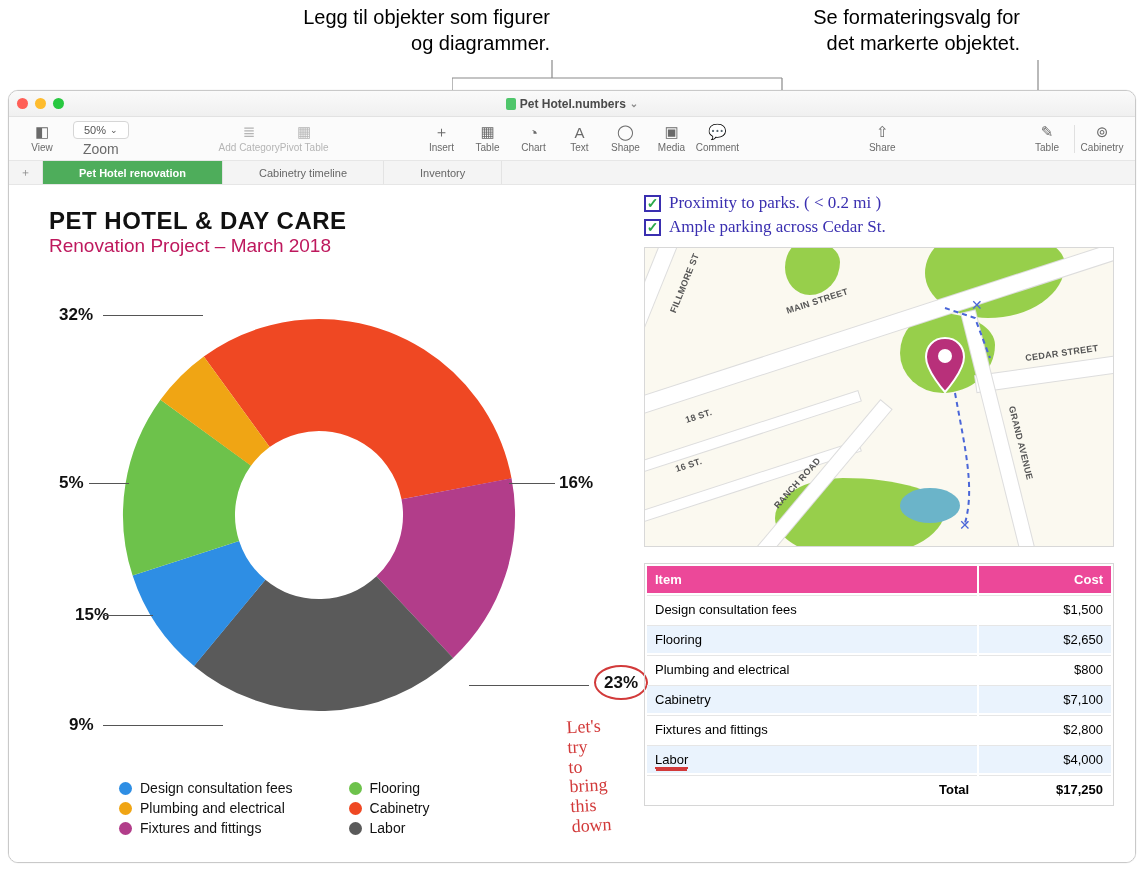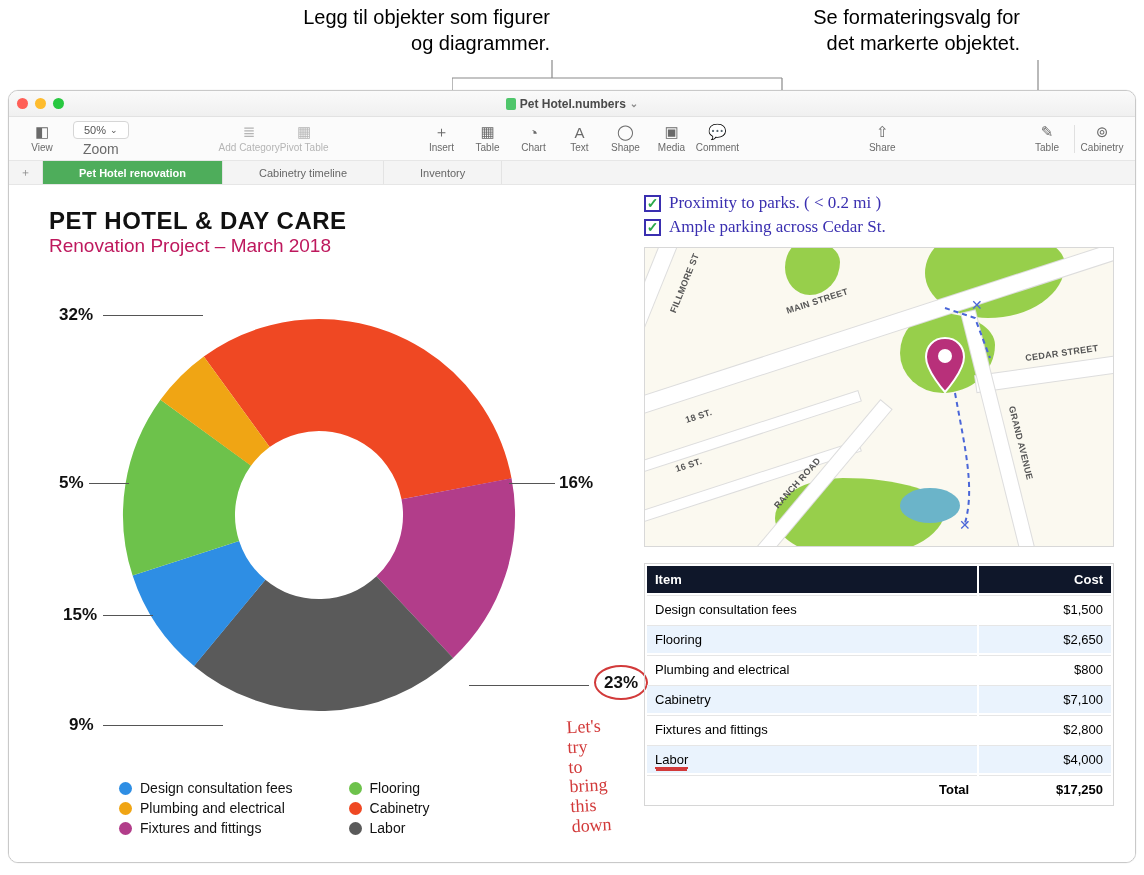--- a/index.html
+++ b/index.html
@@ -85,21 +85,21 @@
   .chk { width:17px; height:17px; border:2px solid #3a2fb0; display:flex; align-items:center; justify-content:center; color:#2aa84a; font-weight:900; font-size:14px;}
 
   .map { position:absolute; left:635px; top:62px; width:470px; height:300px; border:1px solid #d8d8d8; background:#fbf9f0; overflow:hidden;}
   .park { position:absolute; background:#97cf4b; border-radius:40% 60% 55% 45% / 50% 40% 60% 50%; }
   .road { position:absolute; background:#fff; box-shadow:0 0 0 1px #ddd; }
   .road-label { position:absolute; font-size:9px; font-weight:700; color:#555; letter-spacing:0.3px;}
   .pin { position:absolute; }
   .pond { position:absolute; background:#6bb4c9; border-radius:50%; }
 
   .cost-table { position:absolute; left:635px; top:378px; width:470px; border:1px solid #d6d6d6; font-size:13px;}
-  .cost-table th { background:#0f172a; color:#fff; text-align:left; padding:6px 8px; font-weight:600;}
+  .cost-table th { background:#ec4899; color:#fff; text-align:left; padding:6px 8px; font-weight:600;}
   .cost-table th.cost, .cost-table td.cost { text-align:right;}
   .cost-table td { padding:6px 8px; border-top:1px solid #e6e6e6;}
   .cost-table tr.alt td { background:#eaf3fd;}
   .cost-table tr.total td { font-weight:700; background:#fff;}
   .labor-underline { border-bottom:2px solid #d23a3a; box-shadow:0 3px 0 -1px #d23a3a;}
 
   svg { display:block; }
 </style>
 </head>
 <body>
@@ -231,21 +231,21 @@
         <circle cx="50" cy="50" r="35" fill="none" stroke="#6dc24b" stroke-width="28" stroke-dasharray="32.99 186.9" transform="rotate(162 50 50)"></circle>
         <circle cx="50" cy="50" r="35" fill="none" stroke="#f0a514" stroke-width="28" stroke-dasharray="11.0 208.9" transform="rotate(216 50 50)"></circle>
       </svg>
 
       <div class="pct-label" style="left:0px; top:0px;">32%</div>
       <div class="leader" style="left:44px; top:10px; width:100px;"></div>
 
       <div class="pct-label" style="left:0px; top:168px;">5%</div>
       <div class="leader" style="left:30px; top:178px; width:40px;"></div>
 
-      <div class="pct-label" style="left:4px; top:300px;">15%</div>
+      <div class="pct-label" style="left:16px; top:300px;">15%</div>
       <div class="leader" style="left:44px; top:310px; width:50px;"></div>
 
       <div class="pct-label" style="left:10px; top:410px;">9%</div>
       <div class="leader" style="left:44px; top:420px; width:120px;"></div>
 
       <div class="pct-label" style="left:500px; top:168px;">16%</div>
       <div class="leader" style="left:450px; top:178px; width:46px;"></div>
 
       <div class="leader" style="left:410px; top:380px; width:120px;"></div>
       <div class="pct-label" style="left:535px; top:368px;"><span class="circled">23%</span></div>

